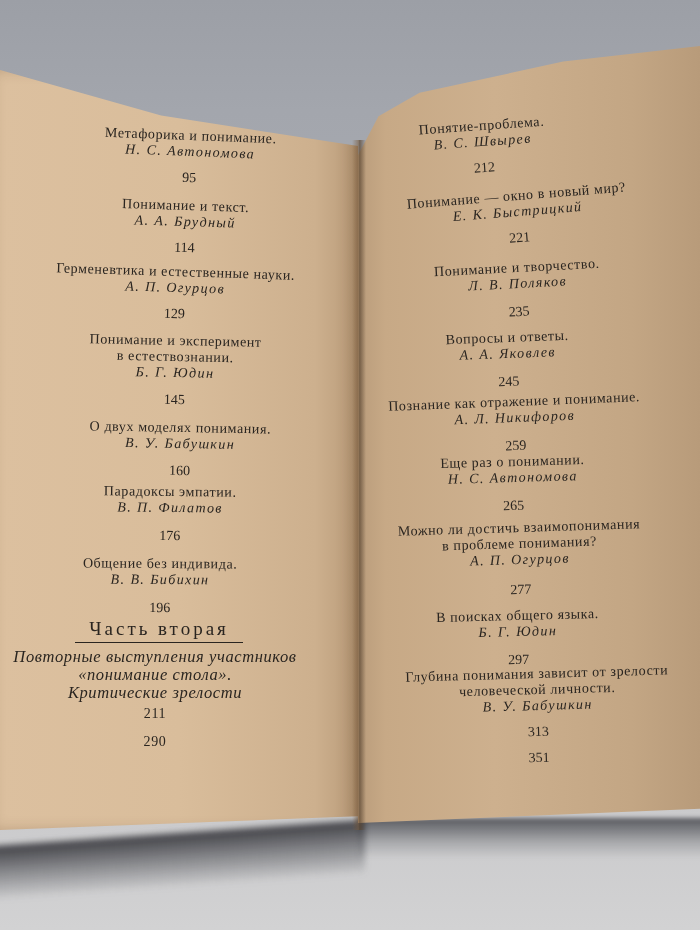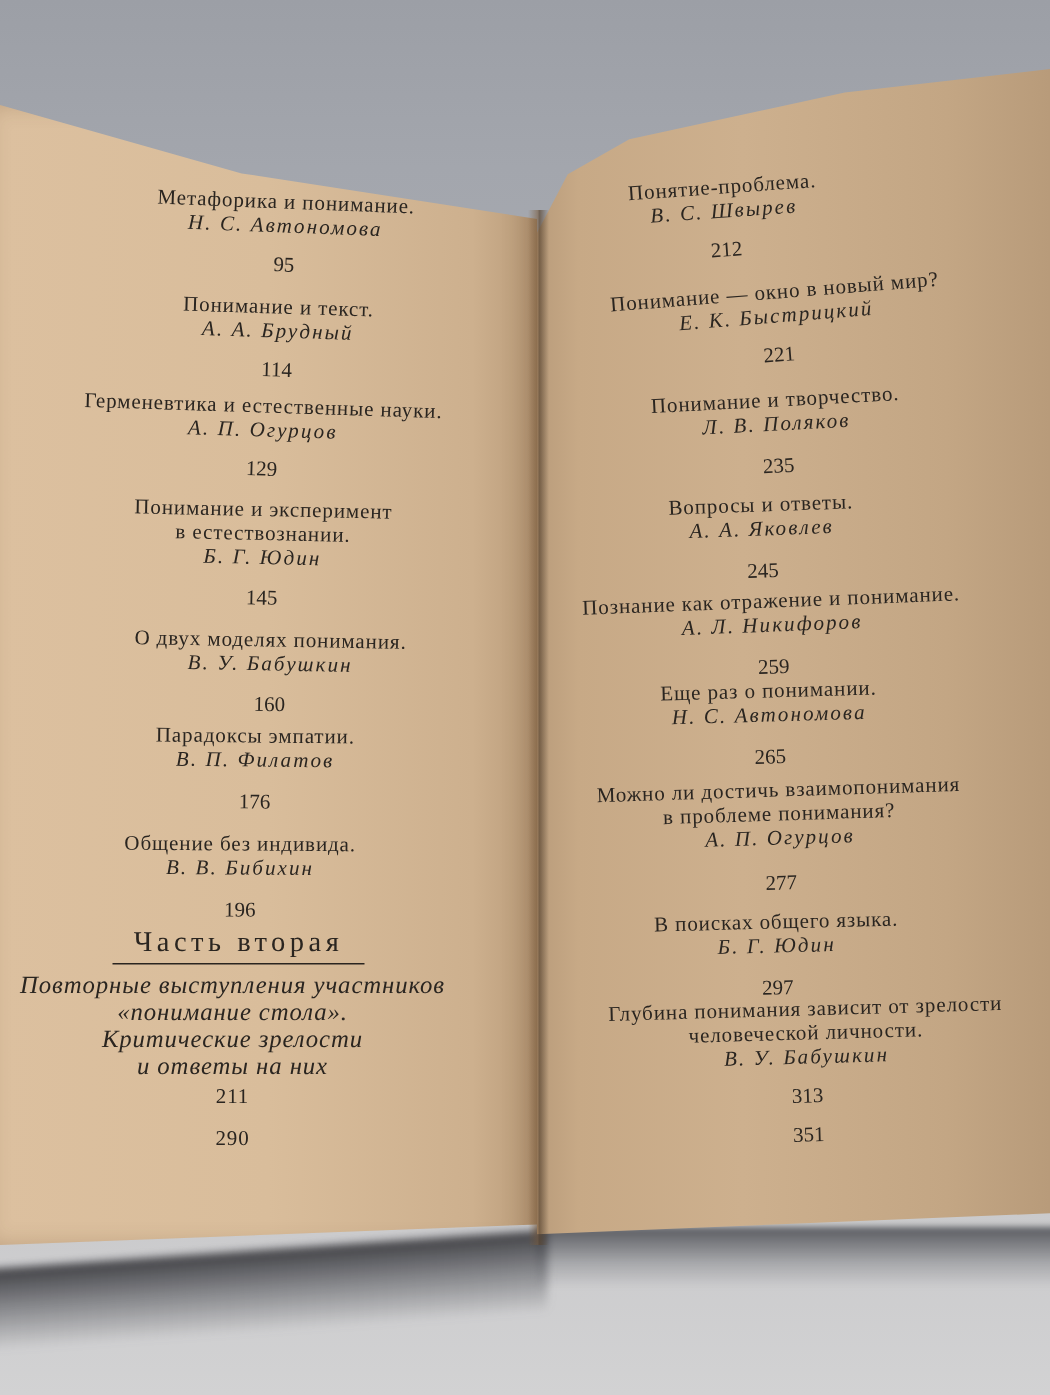--- a/index.html
+++ b/index.html
@@ -119,21 +119,20 @@
       <div class="author">В. В. Бибихин</div>
       <div class="pg" style="margin-top:12px;">196</div>
     </div>
 
     <div class="part-head">Часть вторая</div>
 
     <div class="section-italic">
       <div>Повторные выступления участников</div>
       <div>«понимание стола».</div>
       <div>Критические зрелости</div>
-      <div>и ответы на них</div>
       <div class="pg" style="margin-top:4px; font-style:normal;">211</div>
       <div class="pg" style="margin-top:12px; font-style:normal;">290</div>
     </div>
   </div>
 
   <div class="toc right-col">
 
     <div class="entry" style="left:30px; top:118px; width:190px; transform:rotate(-4deg);">
       <div class="title">Понятие-проблема.</div>
       <div class="author">В. С. Швырев</div>

